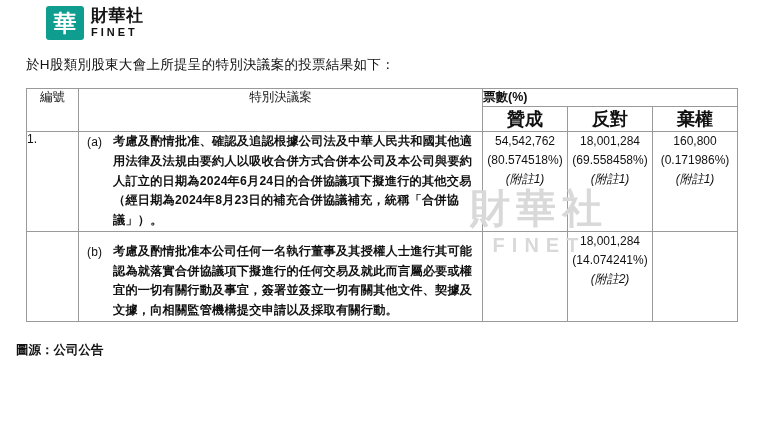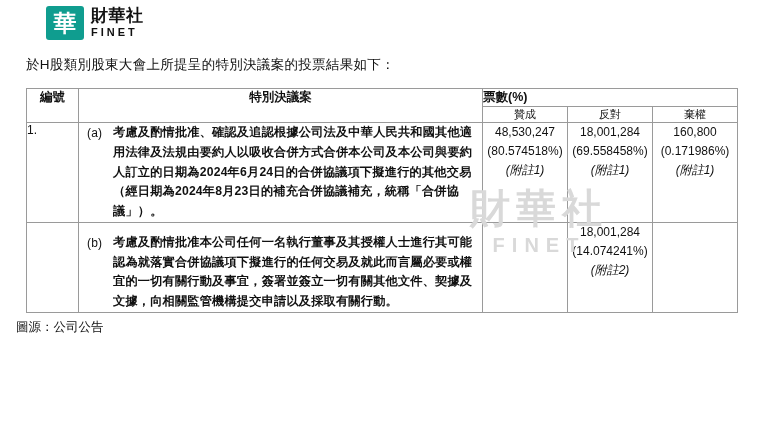--- a/index.html
+++ b/index.html
@@ -85,27 +85,27 @@
     padding: 0;
     vertical-align: top;
   }
   .th-top {
     text-align: left;
     font-weight: bold;
     font-size: 12.5px;
     padding: 5px 0 6px 0;
   }
   .th-sub {
-    font-weight: normal;
-    font-size: 11px;
+    font-weight: bold;
+    font-size: 18px;
     padding: 5px 0 6px 0;
   }
   .th-left {
     text-align: center;
-    font-weight: bold;
+    font-weight: normal;
     font-size: 12.5px;
     vertical-align: middle;
   }
   .col-num { width: 52px; }
   .col-item { width: 404px; }
   .col-vote { width: 85px; }
 
   td.num-cell {
     text-align: left;
     padding: 8px 0 0 7px;
@@ -165,23 +165,24 @@
   }
   .wm-en {
     font-size: 20px;
     font-weight: bold;
     letter-spacing: 7px;
     margin-top: 6px;
   }
 
   
   .source {
-    margin: 6px 0 0 16px;
+    margin: 20px 0 0 16px;
     font-size: 12.5px;
     color: #111111;
+    font-weight: bold;
   }
   .footer-ghost {
     margin: 6px 0 0 16px;
     font-size: 11px;
     color: #e2e2e2;
   }
 </style>
 </head>
 <body>
 
@@ -221,21 +222,21 @@
     <tbody>
       <tr class="row-a">
         <td class="num-cell">1.</td>
         <td class="text-cell">
           <div class="inner-split">
             <div class="inner-letter">(a)</div>
             <div class="inner-text">考慮及酌情批准、確認及追認根據公司法及中華人民共和國其他適用法律及法規由要約人以吸收合併方式合併本公司及本公司與要約人訂立的日期為2024年6月24日的合併協議項下擬進行的其他交易（經日期為2024年8月23日的補充合併協議補充，統稱「合併協議」）。</div>
           </div>
         </td>
         <td class="numeric">
-          <div>48,530,247</div>
+          <div>54,542,762</div>
           <div>(80.574518%)</div>
           <div class="note">(附註1)</div>
         </td>
         <td class="numeric">
           <div>18,001,284</div>
           <div>(69.558458%)</div>
           <div class="note">(附註1)</div>
         </td>
         <td class="numeric">
           <div>160,800</div>

